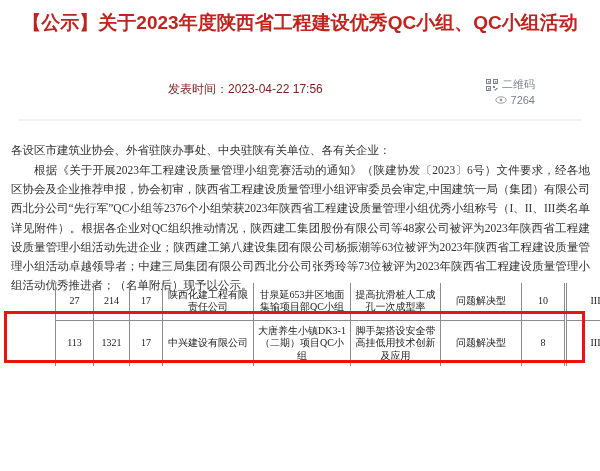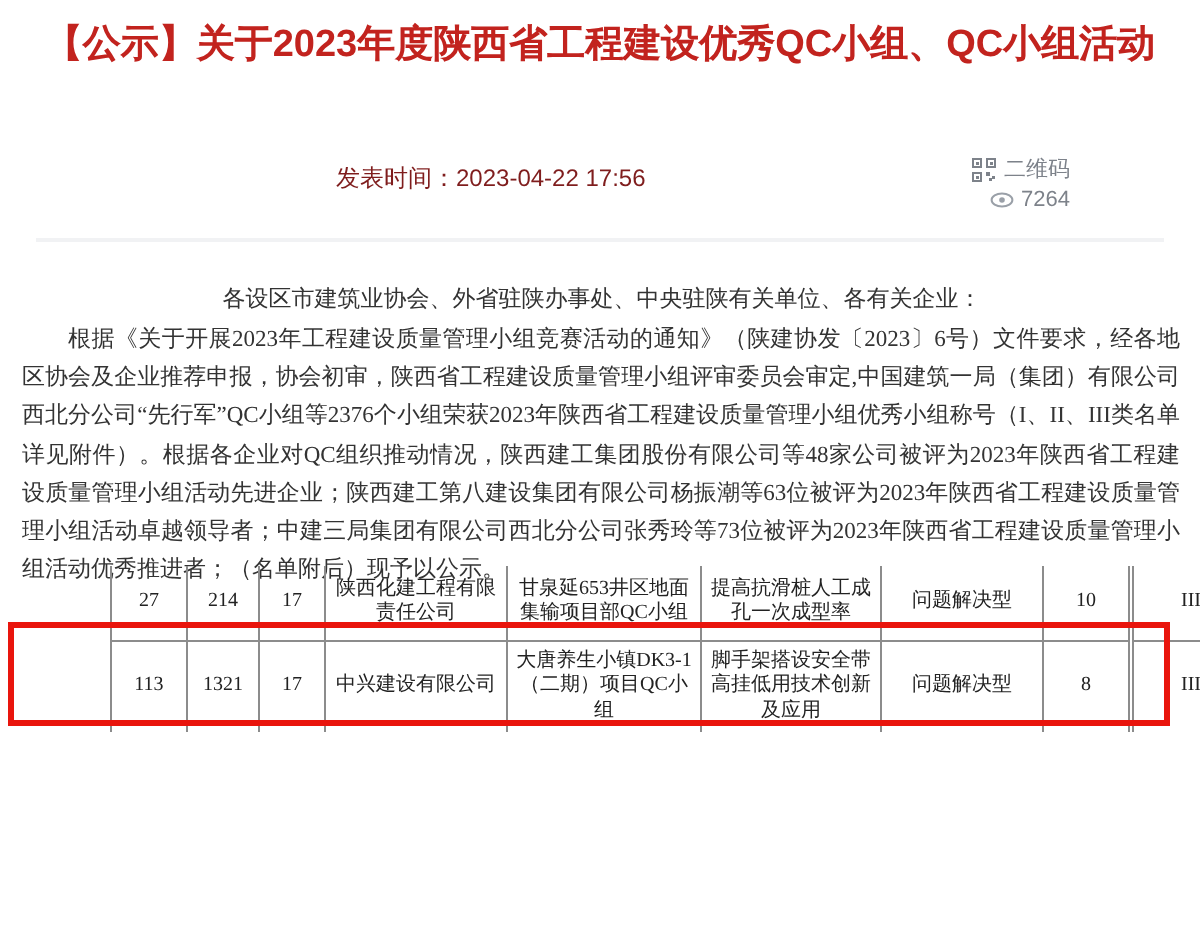--- a/index.html
+++ b/index.html
@@ -14,21 +14,21 @@
   .pub-date{position:absolute;top:81px;left:168px;font-size:12px;color:#7f1d1d;}
   .meta-right{position:absolute;top:77px;left:486px;font-size:11px;color:#7d828a;}
   .meta-right .mrow{display:flex;align-items:center;gap:4px;height:15px;justify-content:flex-end;}
   .meta-right svg{display:block;}
 
   
   .divider{position:absolute;top:119px;left:18px;width:564px;height:2px;background:#f1f2f4;}
 
   
   .salutation{position:absolute;top:141px;left:11px;width:580px;
-              font-size:11.5px;line-height:19px;color:#333;text-align:center;}
+              font-size:11.5px;line-height:19px;color:#333;}
   .para{position:absolute;top:161px;left:11px;width:579px;
         font-size:11.5px;line-height:19.2px;color:#333;
         text-indent:2em;text-align:justify;font-family:Liberation Serif, serif;}
 
   
   .table-wrap{position:absolute;top:283px;left:15px;width:572px;height:188px;overflow:hidden;margin-left:40px;}
   table.qc{border-collapse:collapse;table-layout:fixed;width:569px;
            font-family:"Liberation Serif","DejaVu Serif",serif;
            font-size:10px;color:#222;}
   table.qc td{border:1px solid #8c8c8c;text-align:center;vertical-align:middle;

